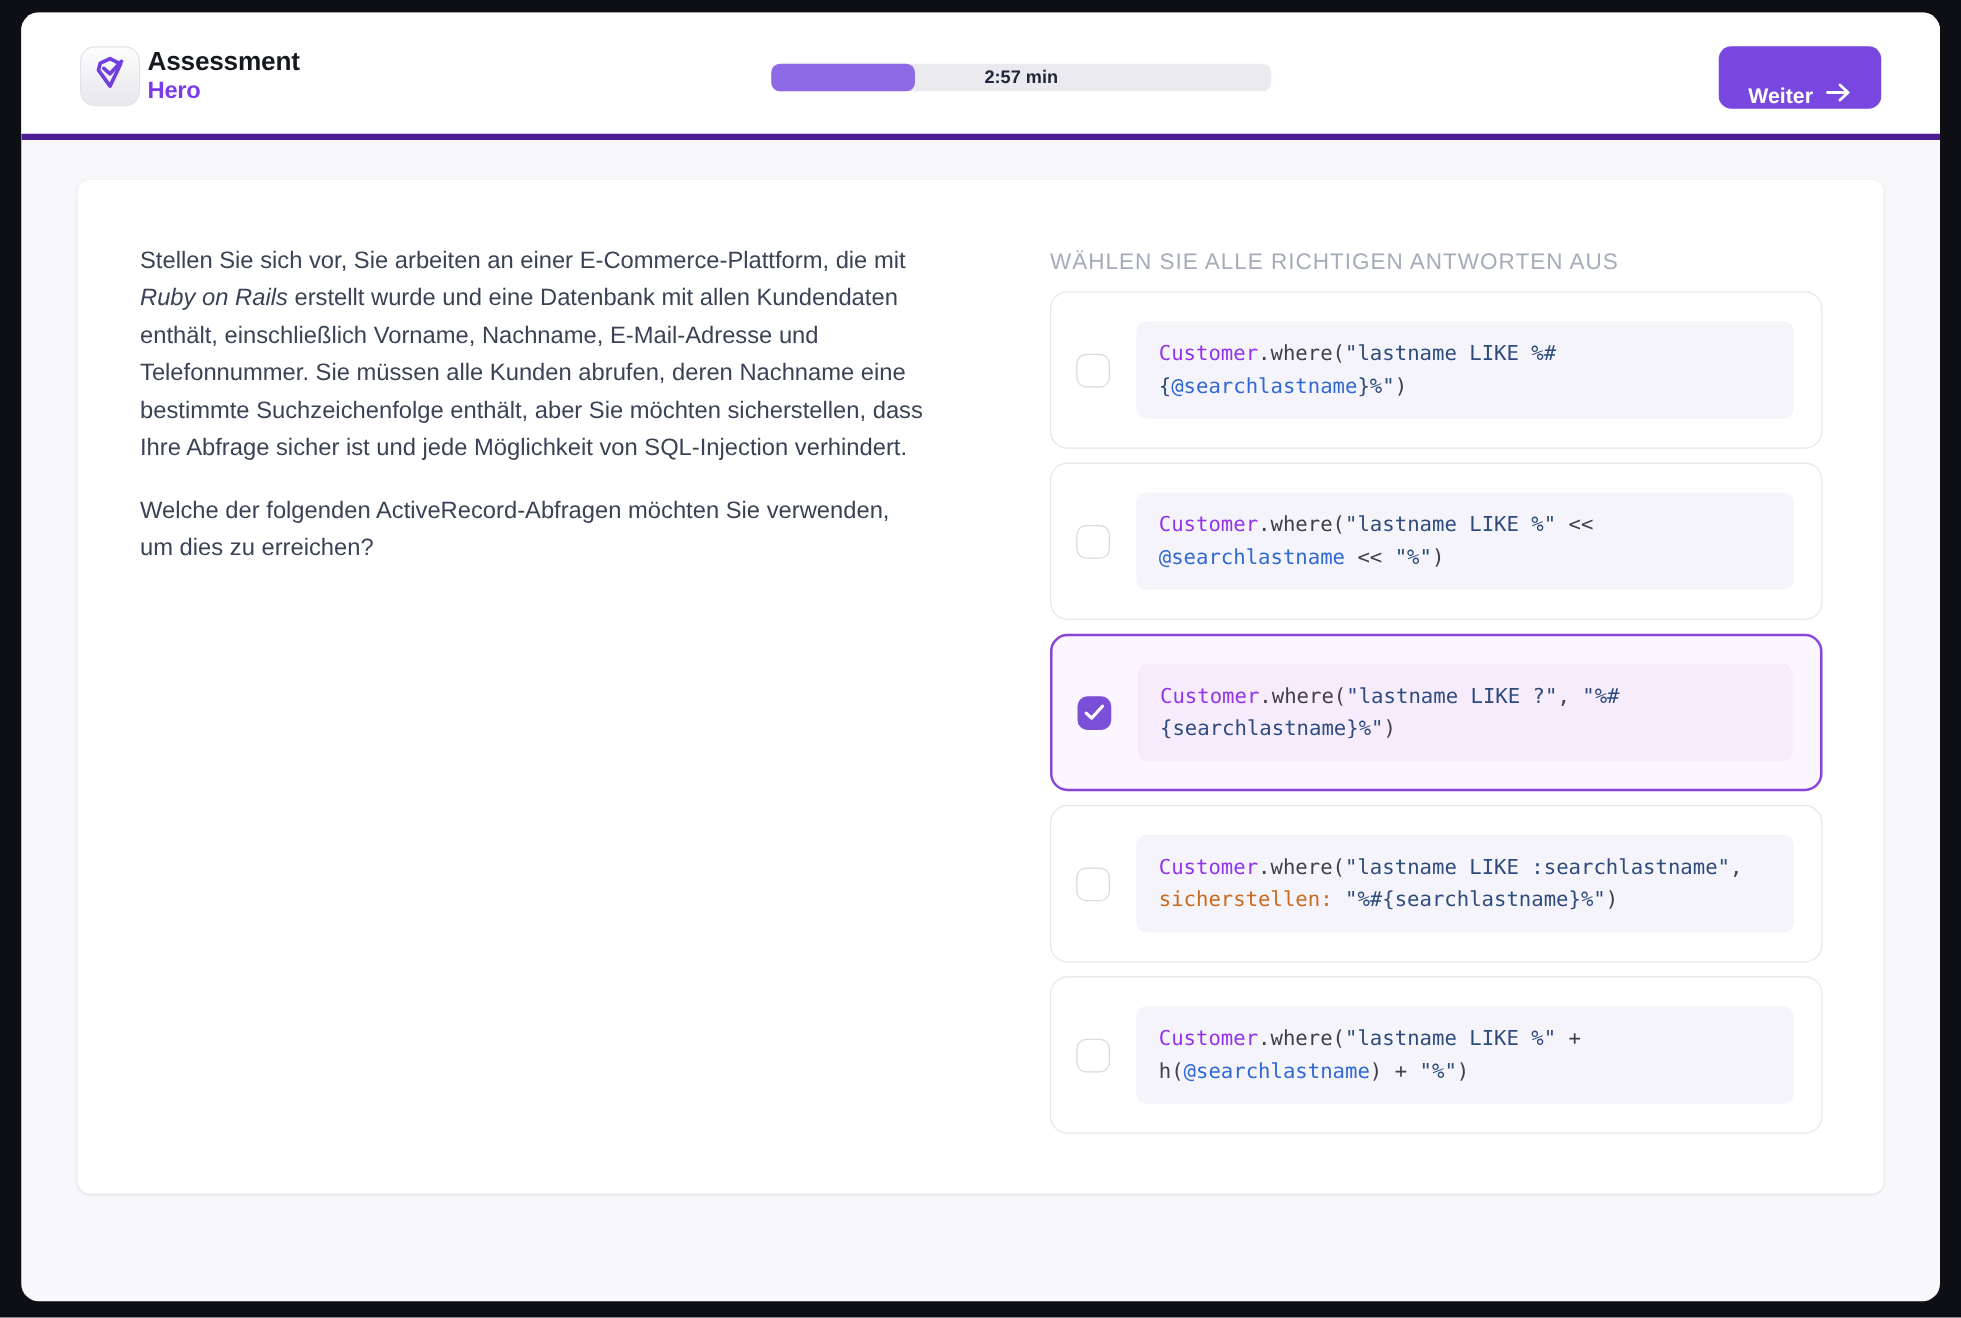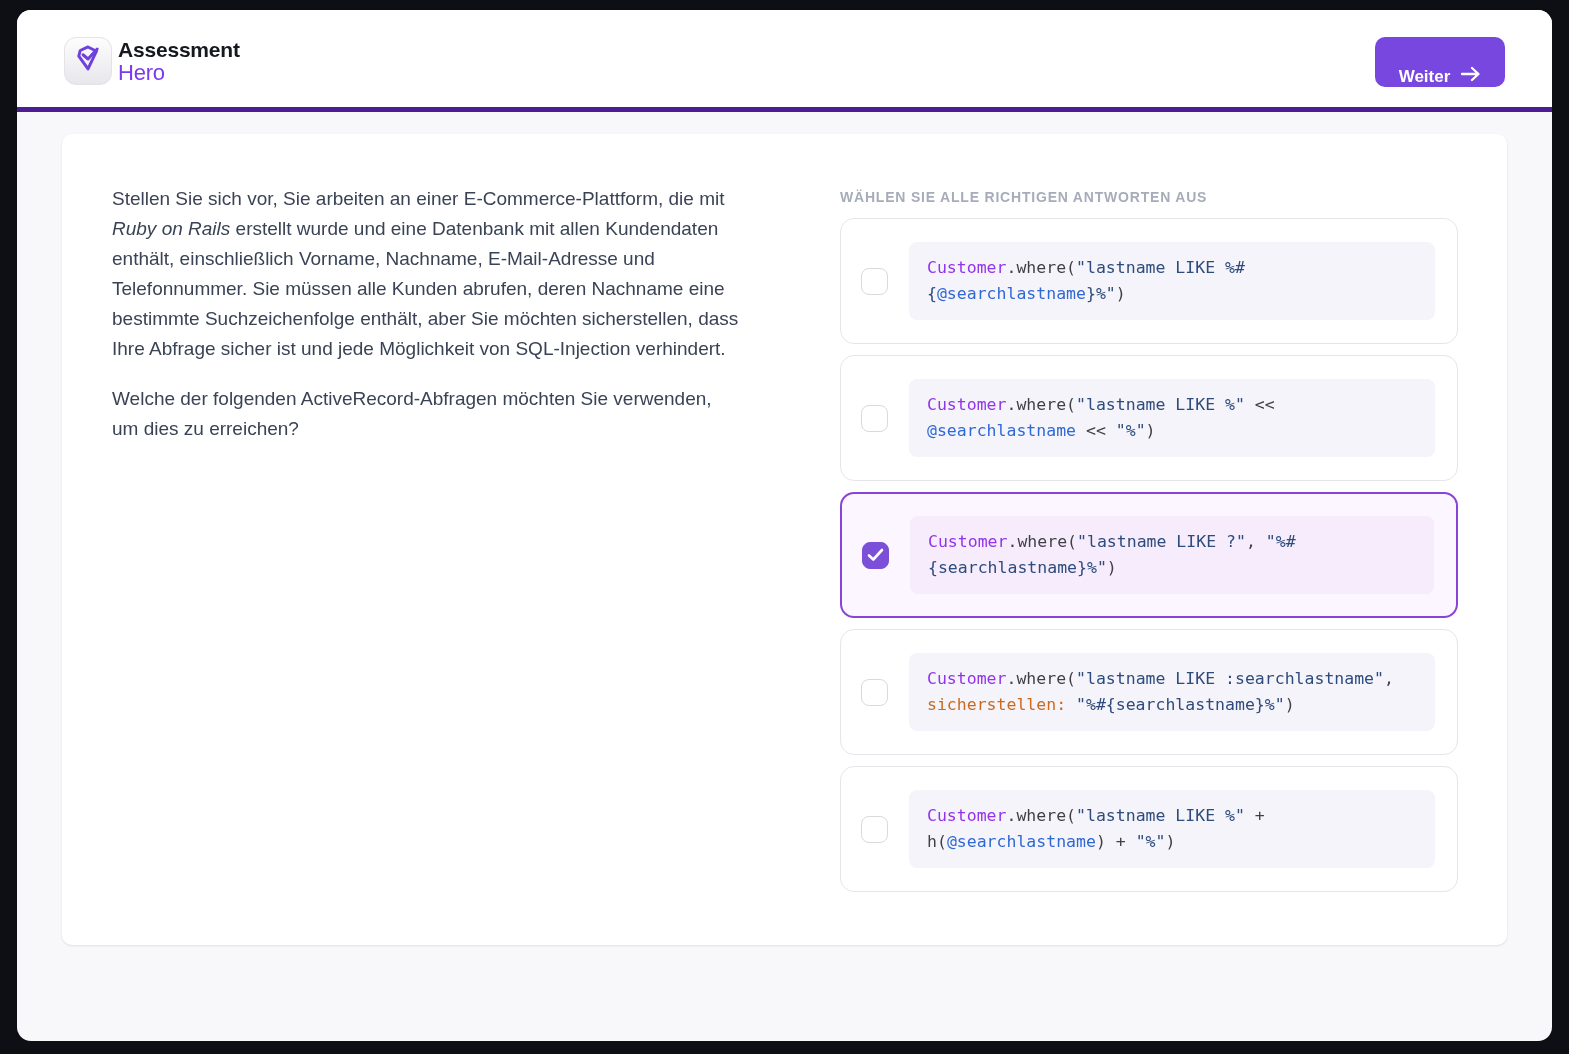--- a/index.html
+++ b/index.html
@@ -31,21 +31,21 @@
     border-bottom:5px solid #4c1d95;
   }
   .logo-box{
     position:absolute;left:47px;top:27px;width:48px;height:48px;
     border-radius:12px;background:linear-gradient(180deg,#fdfdfe 0%,#e7e7ec 100%);
     border:1px solid #e3e3e8;
     display:flex;align-items:center;justify-content:center;
   }
   .brand{position:absolute;left:101px;top:28px;line-height:23px;}
   .brand .line1{font-size:21px;font-weight:700;color:#16181f;letter-spacing:-.2px;}
-  .brand .line2{font-size:22px;font-weight:400;color:#7c3aed;letter-spacing:-.2px;}
+  .brand .line2{font-size:19px;font-weight:700;color:#7c3aed;letter-spacing:-.2px;}
   .progress-track{
     position:absolute;left:600px;top:41px;width:400px;height:22px;
     background:#ebebef;border-radius:7px;
   }
   .progress-fill{
     position:absolute;left:0;top:0;height:22px;width:28.75%;
     background:var(--accent-light);border-radius:7px;
   }
   .progress-label{
     position:absolute;left:0;top:0;width:100%;height:22px;
@@ -53,31 +53,31 @@
     font-size:14.5px;font-weight:700;color:#20273a;
   }
   .next-btn{
     position:absolute;right:47px;top:27px;width:130px;height:50px;
     background:var(--accent);border:none;border-radius:10px;cursor:pointer;
     display:flex;align-items:flex-end;justify-content:center;gap:10px;
     color:#ffffff;font-size:17px;font-weight:600;font-family:"Liberation Sans",sans-serif;
   }
   
   .main-card{
-    position:absolute;left:45px;top:124px;width:1445px;height:811px;
+    position:absolute;left:45px;top:134px;width:1445px;height:811px;
     background:#ffffff;border-radius:10px;
     box-shadow:0 1px 3px rgba(16,24,40,.07),0 1px 2px rgba(16,24,40,.04);
   }
   .question-col{position:absolute;left:50px;top:50px;width:627px;}
   .question-col p{
     font-size:19px;line-height:30px;color:#3a4355;margin-bottom:20px;
   }
   .options-col{position:absolute;left:778px;top:55px;width:618px;}
   .options-label{
-    font-size:14px;color:#a6acb9;letter-spacing:.8px;font-weight:700;
+    font-size:18px;color:#a6acb9;letter-spacing:.8px;font-weight:400;
     margin-bottom:13px;
   }
   
   .option{
     height:126px;border:1.5px solid #e6e6ea;border-radius:14px;background:#ffffff;
     margin-bottom:11px;display:flex;align-items:center;cursor:pointer;
   }
   .option.selected{
     border:2.5px solid var(--selected-border);background:#fbf6ff;
   }
@@ -119,20 +119,24 @@
           <path d="M13 12 L24 7 L36 13 L24 38 L11 20 Z" stroke="#7040dd" stroke-width="4.2" stroke-linejoin="round" fill="none"></path>
           <path d="M17 18 L24 24 L37 10" stroke="#7040dd" stroke-width="4.2" stroke-linecap="round" stroke-linejoin="round" fill="none"></path>
         </svg>
       </span>
     </div>
     <div class="brand">
       <div class="line1">Assessment</div>
       <div class="line2">Hero</div>
     </div>
 
+    <div class="progress-track">
+      <div class="progress-fill" style="width: 28.75%;"></div>
+      <div class="progress-label">2:57 min</div>
+    </div>
 
     <button class="next-btn">
       <span>Weiter</span>
       <span>
         <svg width="21" height="16" viewBox="0 0 21 16" fill="none">
           <path d="M2 8 H18 M12 2 L18.5 8 L12 14" stroke="#ffffff" stroke-width="2.3" stroke-linecap="round" stroke-linejoin="round"></path>
         </svg>
       </span>
     </button>
   </header>

